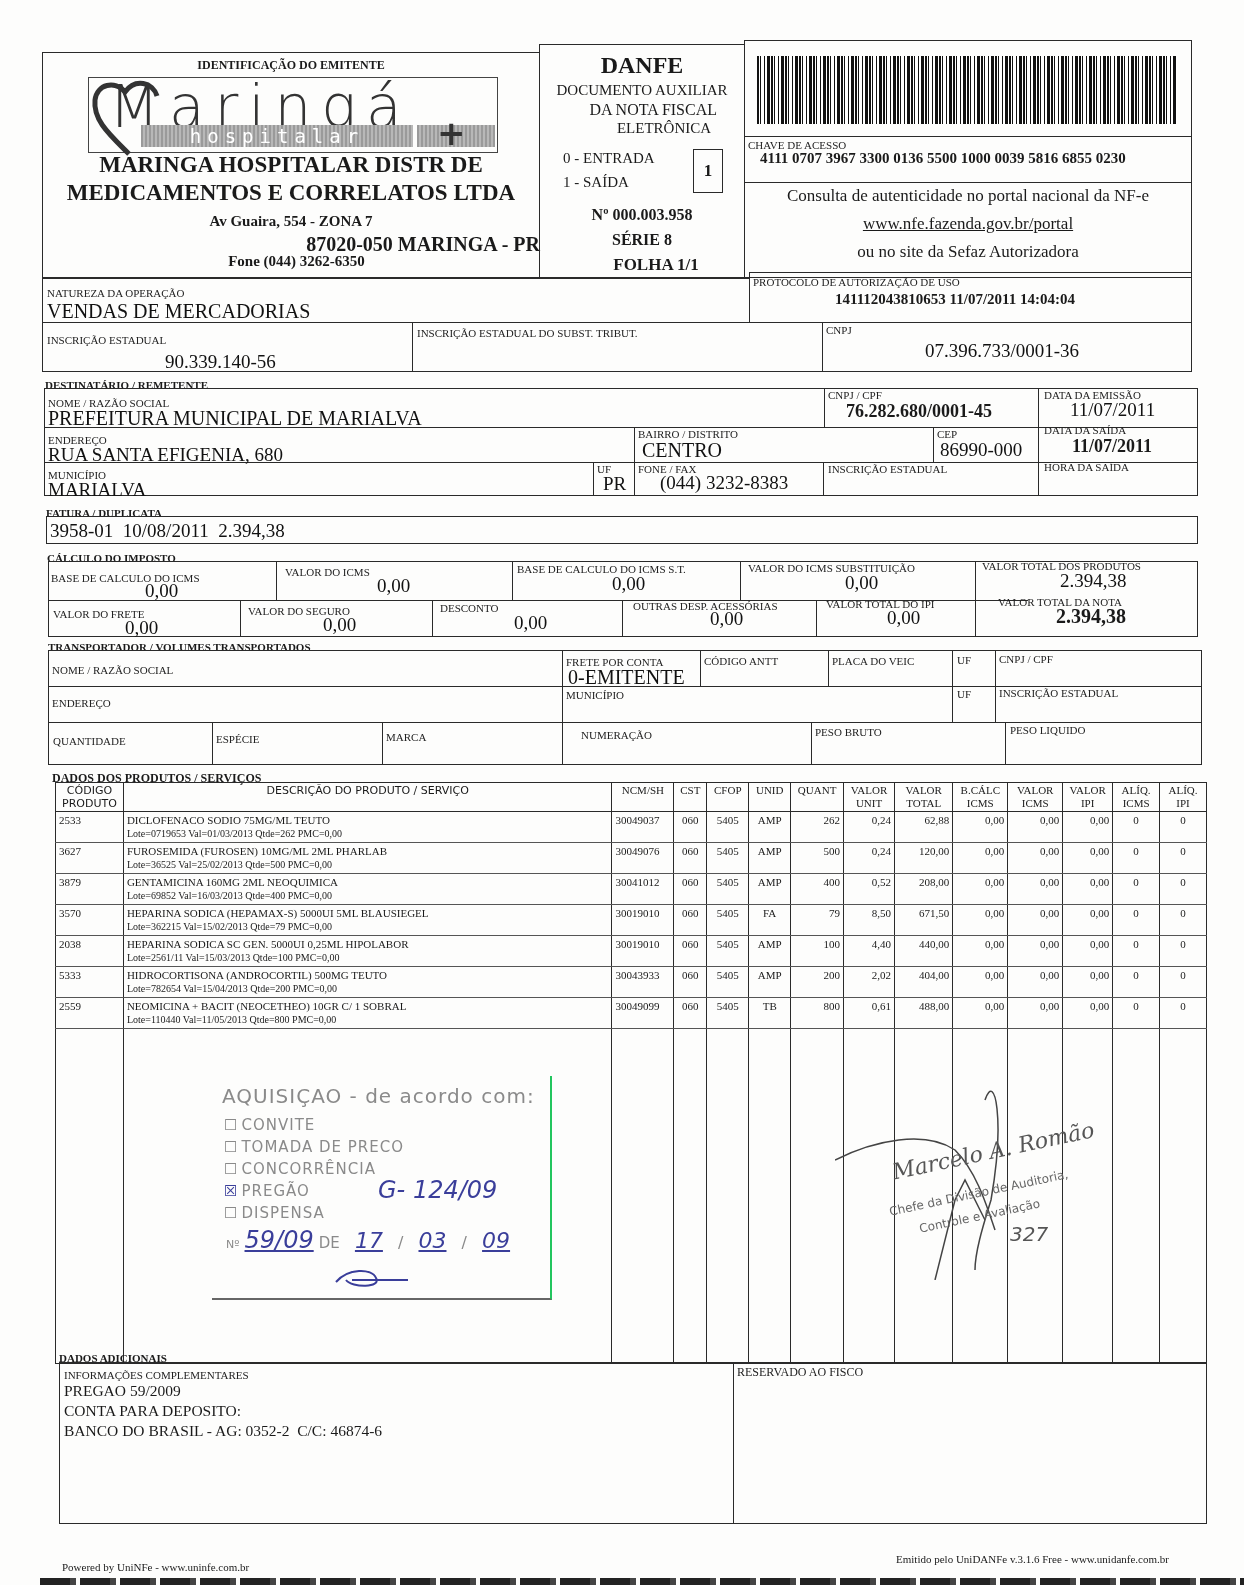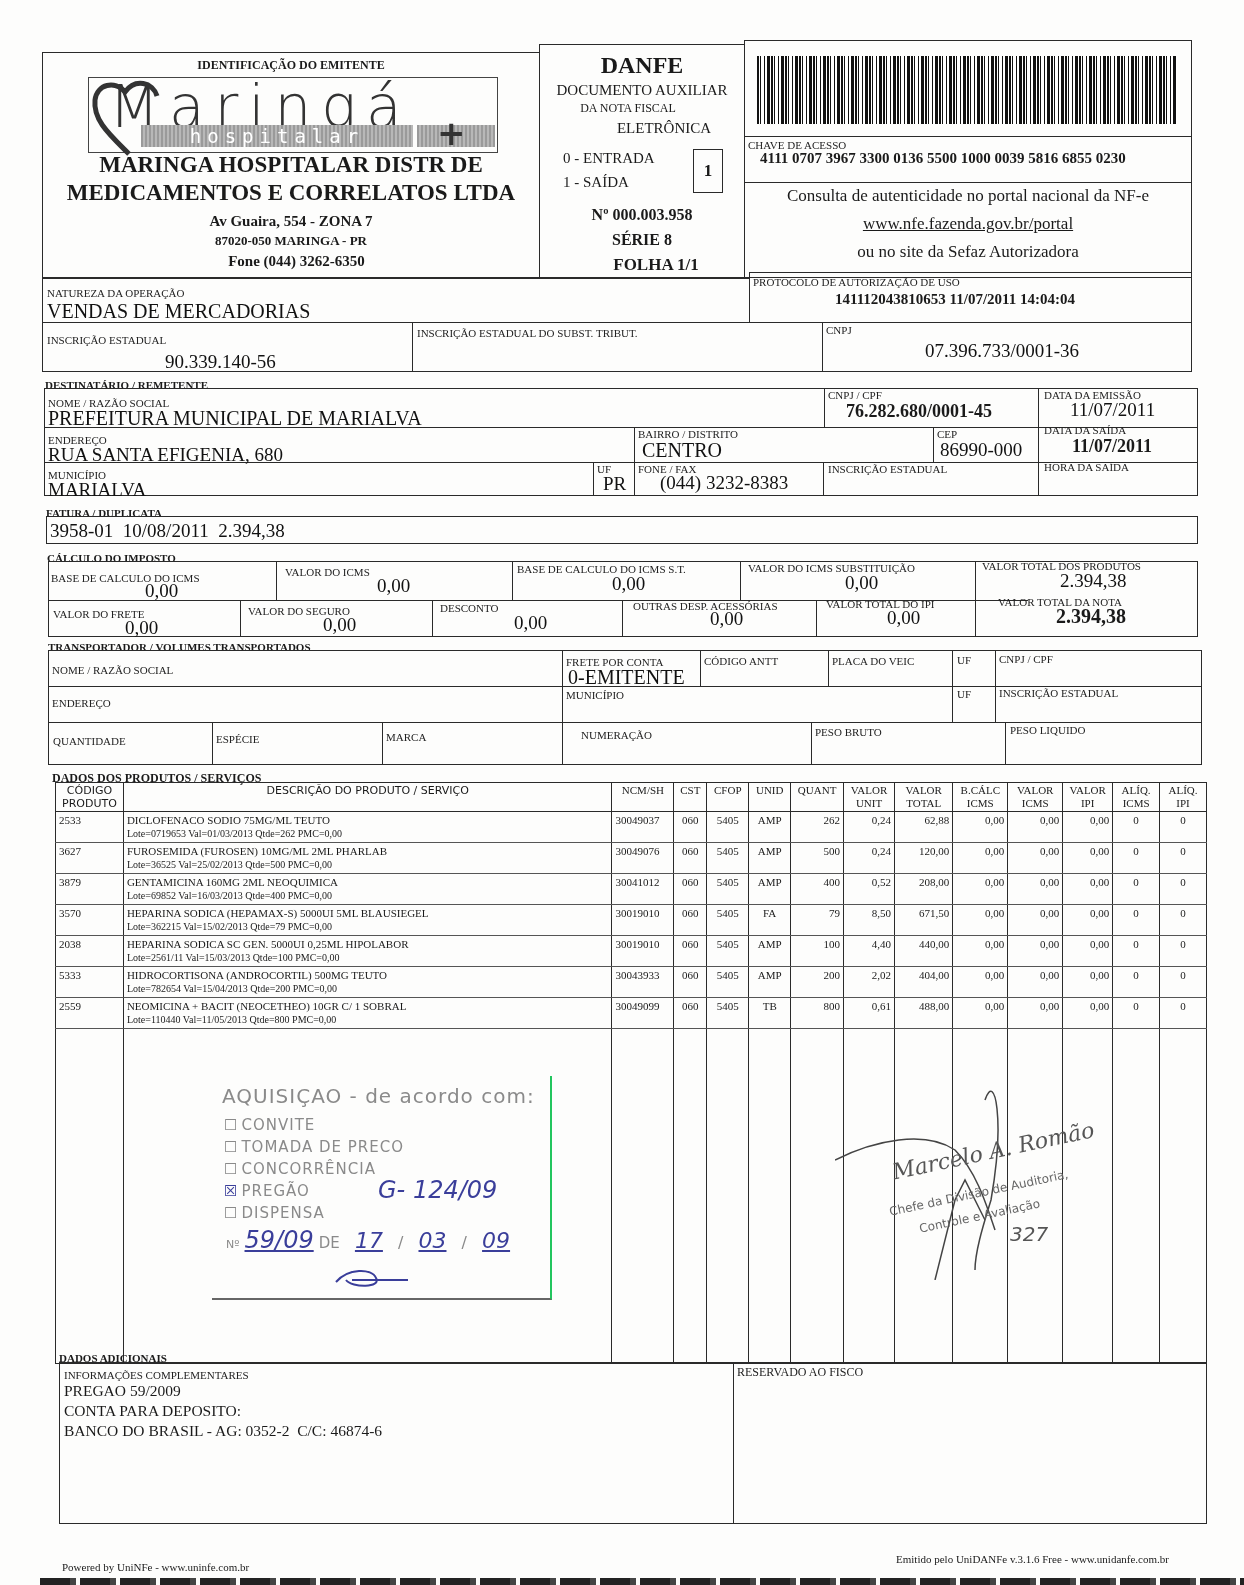--- a/index.html
+++ b/index.html
@@ -54,27 +54,27 @@
   <div class="abs" style="left:328px;top:47px;width:78px;height:22px;background:repeating-linear-gradient(90deg,#9a9a9a 0 2px,#b8b8b8 2px 4px);"></div>
   <div class="abs" style="left:348px;top:38px;font-family:'DejaVu Sans',sans-serif;font-size:34px;font-weight:bold;color:#333;line-height:34px;">+</div>
   <svg class="abs" style="left:0;top:-4px;" width="80" height="84" viewBox="0 0 80 84">
     <path d="M40 80 C20 60 4 46 6 26 C8 10 26 6 36 18 C46 4 64 8 68 22" fill="none" stroke="#333" stroke-width="5"></path>
   </svg>
 </div>
 
 <div class="abs bold c" style="left:42px;top:152px;width:498px;font-size:23px;">MARINGA HOSPITALAR DISTR DE</div>
 <div class="abs bold c" style="left:42px;top:180px;width:498px;font-size:23px;">MEDICAMENTOS E CORRELATOS LTDA</div>
 <div class="abs bold c" style="left:42px;top:213px;width:498px;font-size:15px;">Av Guaira, 554 - ZONA 7</div>
-<div class="abs bold c" style="left:42px;top:233px;width:498px;font-size:13px;">87020-050 MARINGA - PR</div>
+<div class="abs bold c" style="left:42px;top:233px;width:498px;font-size:20px;text-align:right;">87020-050 MARINGA - PR</div>
 <div class="abs bold c" style="left:42px;top:253px;width:509px;font-size:15px;">Fone (044) 3262-6350</div>
 
 <div class="abs box" style="left:539px;top:44px;width:206px;height:234px;"></div>
 <div class="abs bold c" style="left:539px;top:52px;width:206px;font-size:24px;">DANFE</div>
 <div class="abs c" style="left:539px;top:82px;width:206px;font-size:15px;">DOCUMENTO AUXILIAR</div>
-<div class="abs c" style="left:539px;top:101px;width:178px;font-size:12px;">DA NOTA FISCAL</div>
+<div class="abs c" style="left:539px;top:101px;width:178px;font-size:16px;text-align:right;">DA NOTA FISCAL</div>
 <div class="abs c" style="left:539px;top:120px;width:206px;font-size:15px;padding-left:44px;">ELETRÔNICA</div>
 <div class="abs" style="left:563px;top:150px;font-size:15px;">0 - ENTRADA</div>
 <div class="abs" style="left:563px;top:174px;font-size:15px;">1 - SAÍDA</div>
 <div class="abs box c" style="left:693px;top:149px;width:30px;height:44px;font-size:17px;font-weight:bold;line-height:42px;">1</div>
 <div class="abs bold c" style="left:539px;top:206px;width:206px;font-size:16px;">Nº 000.003.958</div>
 <div class="abs bold c" style="left:539px;top:231px;width:206px;font-size:16px;">SÉRIE 8</div>
 <div class="abs bold c" style="left:539px;top:255px;width:206px;font-size:17px;padding-left:28px;">FOLHA 1/1</div>
 
 <div class="abs box" style="left:744px;top:40px;width:448px;height:238px;"></div>
 <div class="abs barcode" style="left:757px;top:56px;width:420px;height:68px;"></div>

